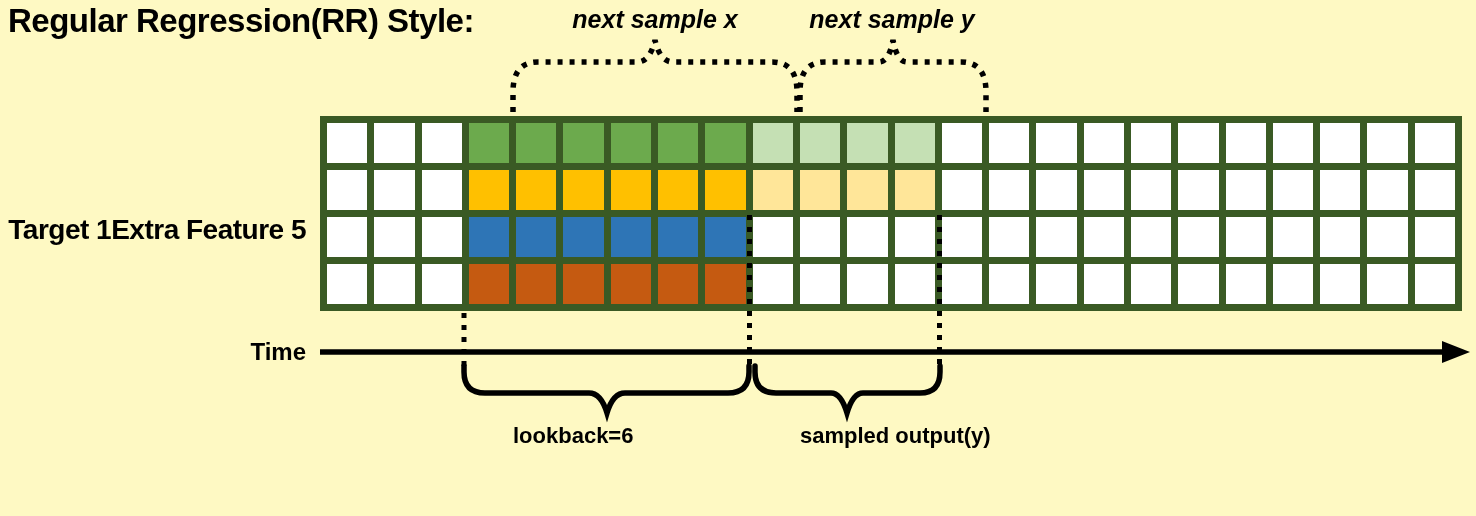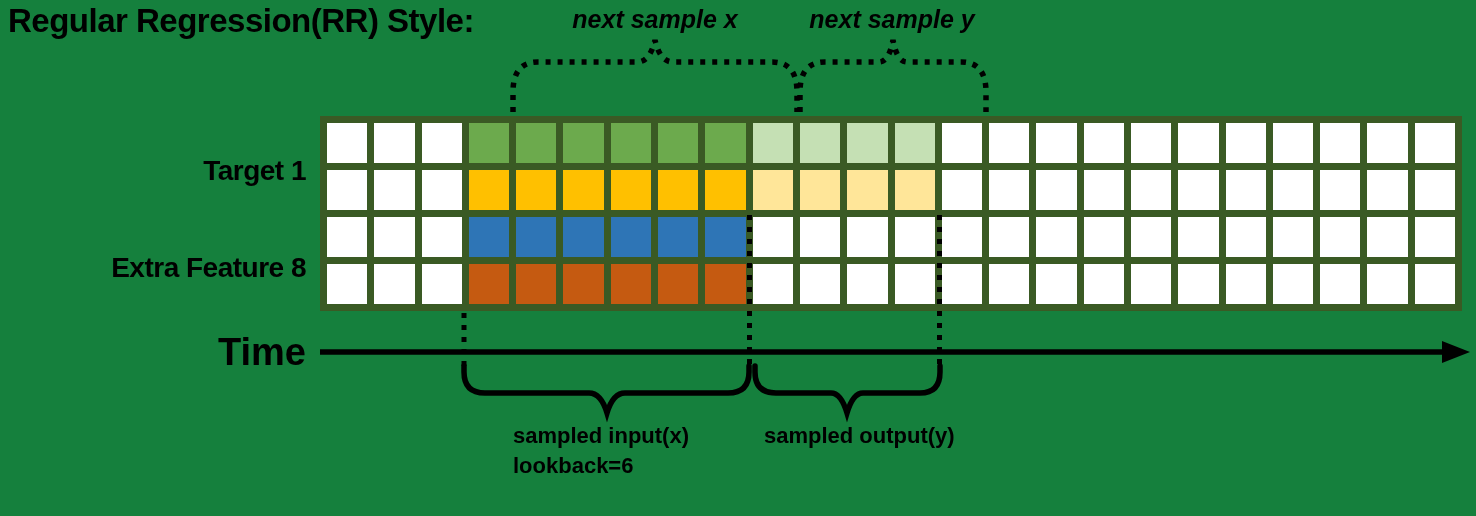--- a/index.html
+++ b/index.html
@@ -1,47 +1,47 @@
 <!DOCTYPE html>
 <html><head>
 <meta charset="utf-8">
 <style>
   html,body{margin:0;padding:0;background:#fff;}
-  .canvas{position:relative;width:1476px;height:516px;background:#15803d;overflow:hidden;
+  .canvas{position:relative;width:1476px;height:516px;background:#fef9c3;overflow:hidden;
           font-family:"Liberation Sans",sans-serif;color:#000;}
   .title{position:absolute;left:8px;top:2px;font-size:33px;font-weight:bold;letter-spacing:-0.5px;white-space:nowrap;}
   .next-label{position:absolute;top:5px;font-size:25px;font-weight:bold;font-style:italic;text-align:center;white-space:nowrap;}
   #nsx{left:513px;width:284px;}
   #nsy{left:797px;width:190px;}
-  .row-labels{position:absolute;left:0;top:122px;width:306px;height:195px;display:flex;flex-direction:column;}
+  .row-labels{position:absolute;left:0;top:132px;width:306px;height:195px;display:flex;}
   .row-labels .rlabel{flex:1;display:flex;align-items:center;justify-content:flex-end;
           font-size:28px;font-weight:bold;letter-spacing:-0.5px;white-space:nowrap;}
   .grid{position:absolute;left:320px;top:116px;width:1142px;height:195px;
         display:grid;gap:7px;padding:7px;box-sizing:border-box;}
   .cell{background:#fff;}
   .time-label{position:absolute;left:0;top:336px;width:306px;height:32px;line-height:32px;
-        text-align:right;font-size:38px;font-weight:bold;}
+        text-align:right;font-size:24px;font-weight:bold;}
   .note{position:absolute;top:421px;font-size:22px;font-weight:bold;line-height:30px;white-space:nowrap;}
   #note-input{left:513px;}
-  #note-output{left:764px;}
+  #note-output{left:800px;}
   svg.overlay{position:absolute;left:0;top:0;pointer-events:none;}
 </style>
 </head>
 <body>
 
 <div class="canvas">
 
   <div class="title">Regular Regression(RR) Style:</div>
 
   <div class="next-label" id="nsy">next sample y</div>
   <div class="next-label" id="nsx">next sample x</div>
 
   <div class="row-labels">
     <div class="rlabel">Target 1</div>
-    <div class="rlabel">Extra Feature 8</div>
+    <div class="rlabel">Extra Feature 5</div>
   </div>
 
   <div class="grid" style="background: rgb(58, 90, 36); grid-template-columns: repeat(24, 1fr); grid-template-rows: repeat(4, 1fr);">
       <div class="cell" style="background: rgb(255, 255, 255);"></div>
       <div class="cell" style="background: rgb(255, 255, 255);"></div>
       <div class="cell" style="background: rgb(255, 255, 255);"></div>
       <div class="cell" style="background: rgb(108, 170, 77);"></div>
       <div class="cell" style="background: rgb(108, 170, 77);"></div>
       <div class="cell" style="background: rgb(108, 170, 77);"></div>
       <div class="cell" style="background: rgb(108, 170, 77);"></div>
@@ -150,21 +150,20 @@
 
     <line x1="320" y1="352" x2="1446" y2="352" stroke="#000" stroke-width="5.5"></line>
     <polygon points="1442,341 1470,352 1442,363" fill="#000"></polygon>
 
     <path d="M464,366 V372 Q464,393 485,393 H589 Q601,393 607,413 Q613,393 625,393 H728 Q749,393 749,372 V366" fill="none" stroke="#000" stroke-width="5.5" stroke-linecap="round"></path>
 
     <path d="M755,366 V372 Q755,393 776,393 H831 Q841,393 847,413 Q853,393 863,393 H920 Q940,393 940,372 V366" fill="none" stroke="#000" stroke-width="5.5" stroke-linecap="round"></path>
   </svg>
 
   <div class="note" id="note-input">
-    <div>sampled input(x)</div>
     <div>lookback=6</div>
   </div>
 
   <div class="note" id="note-output">
     <div>sampled output(y)</div>
   </div>
 
 </div>
 
 </body></html>

